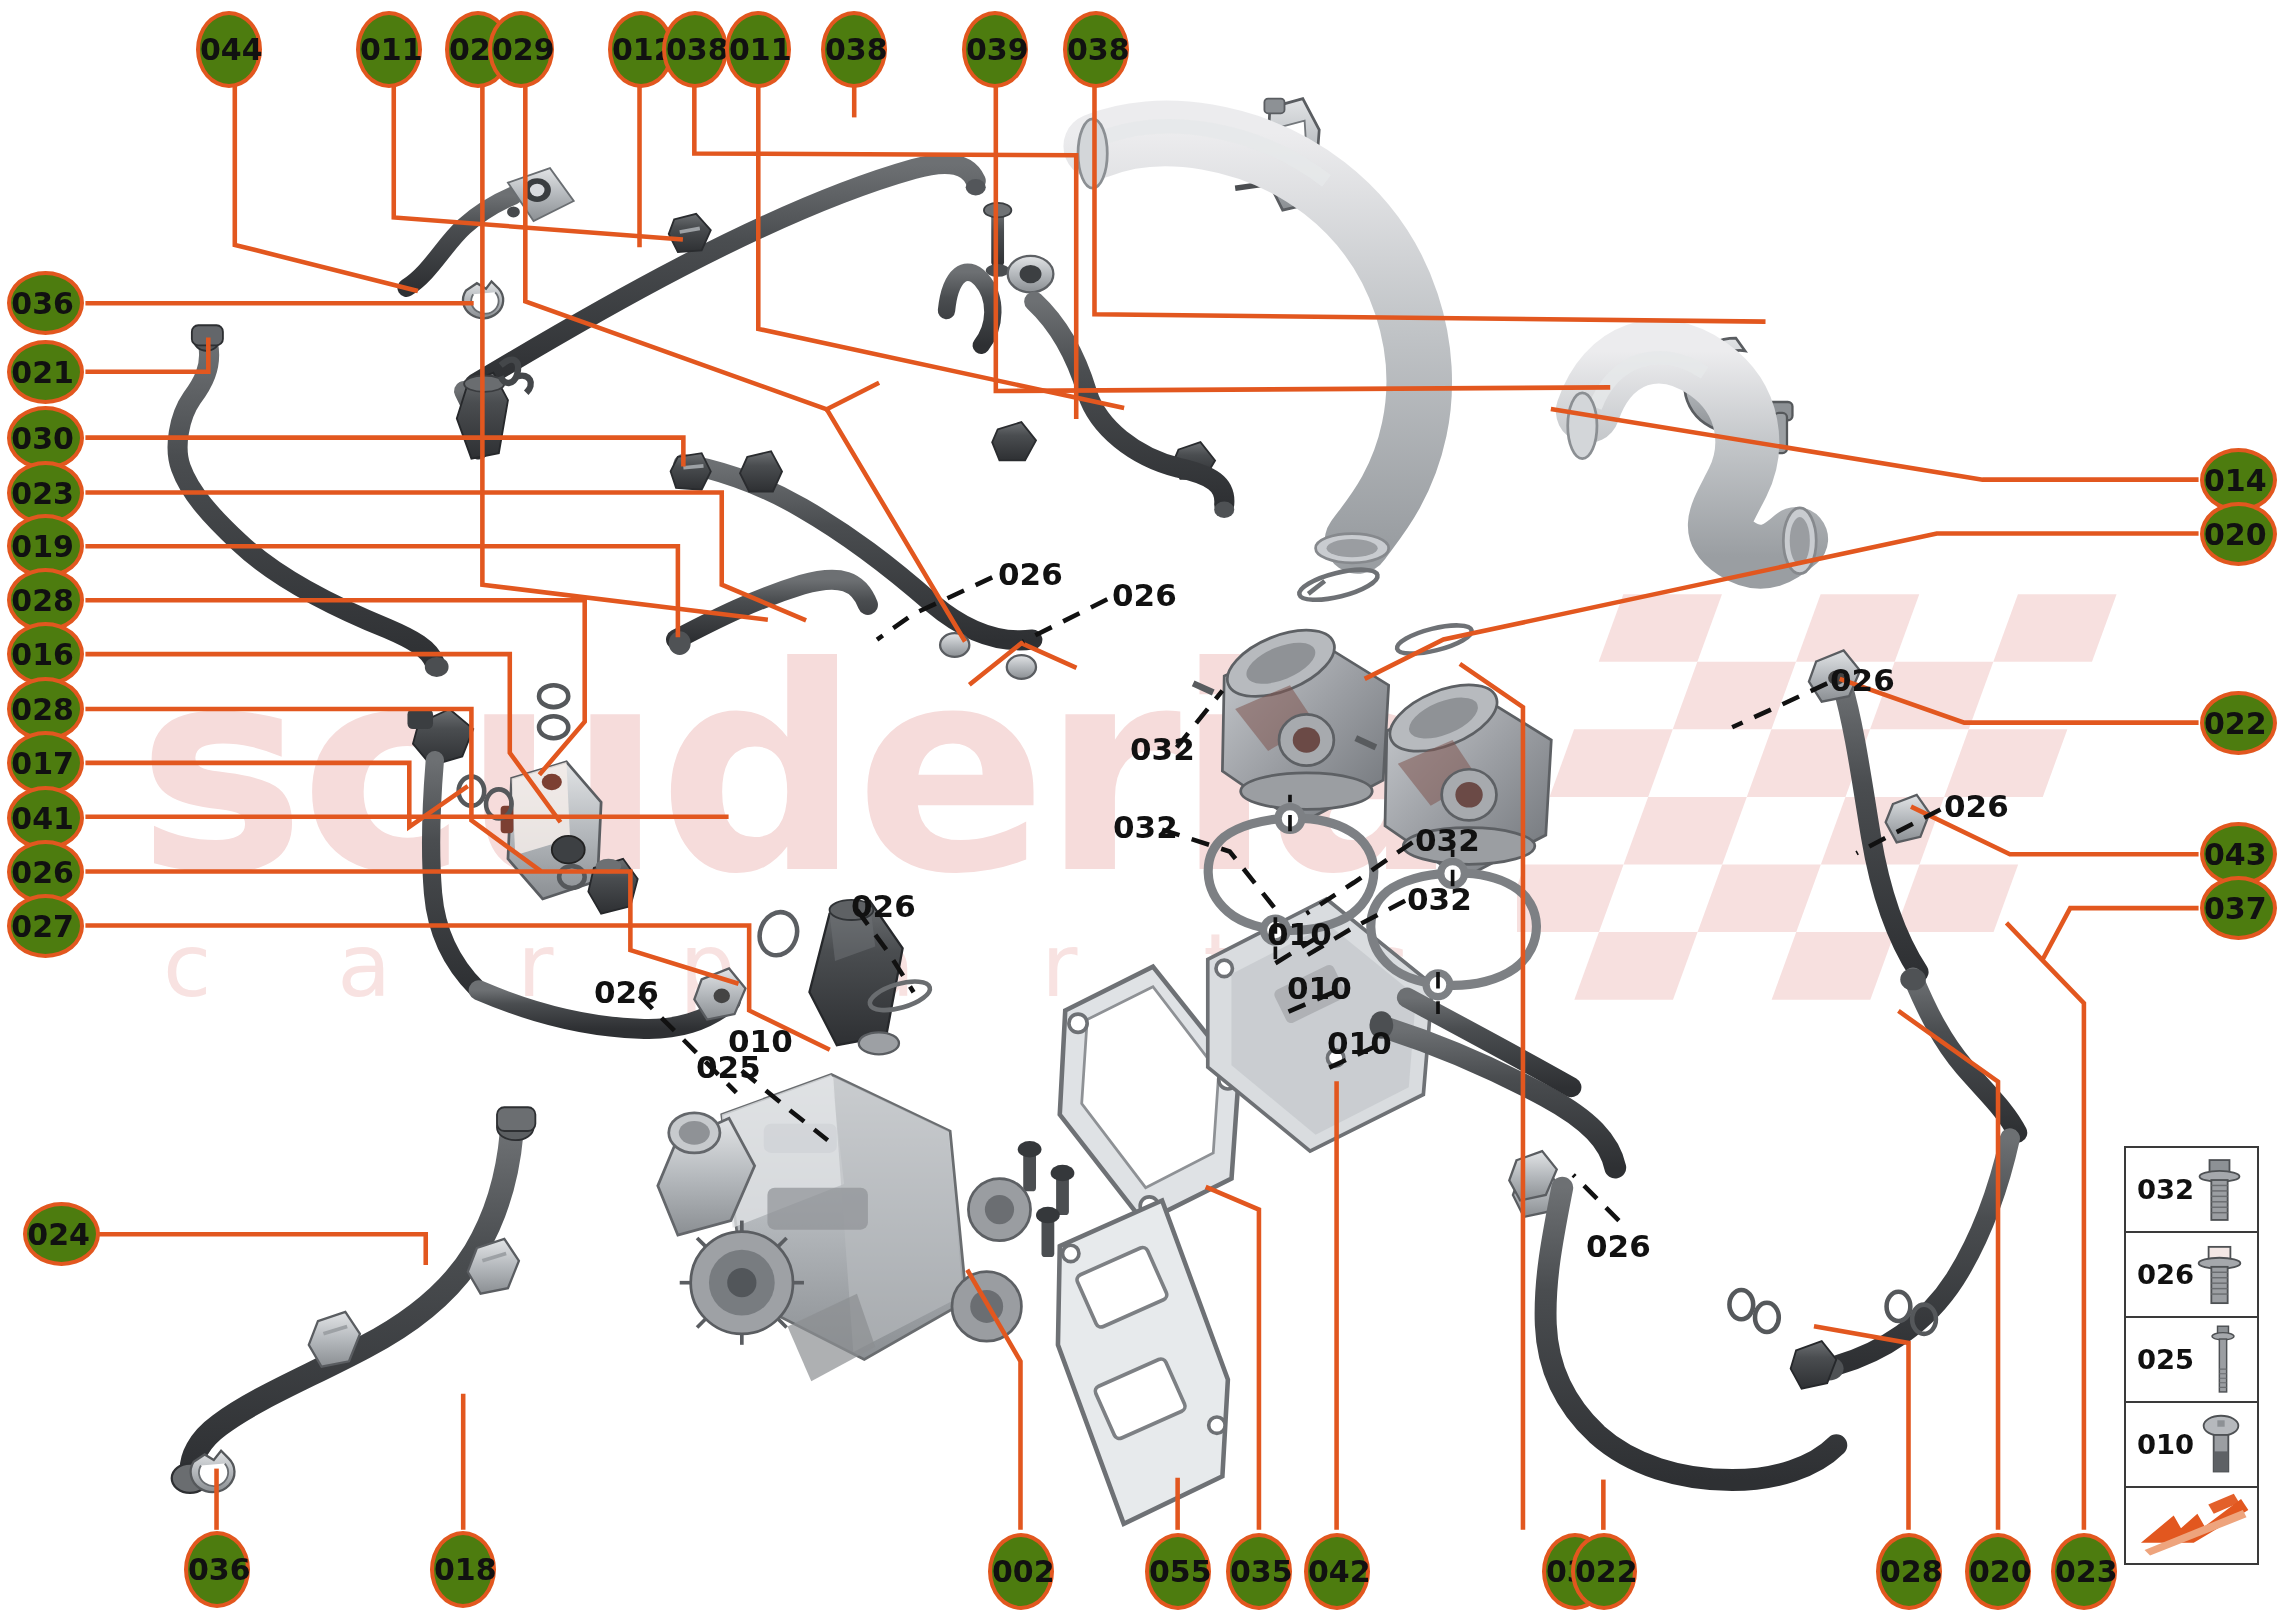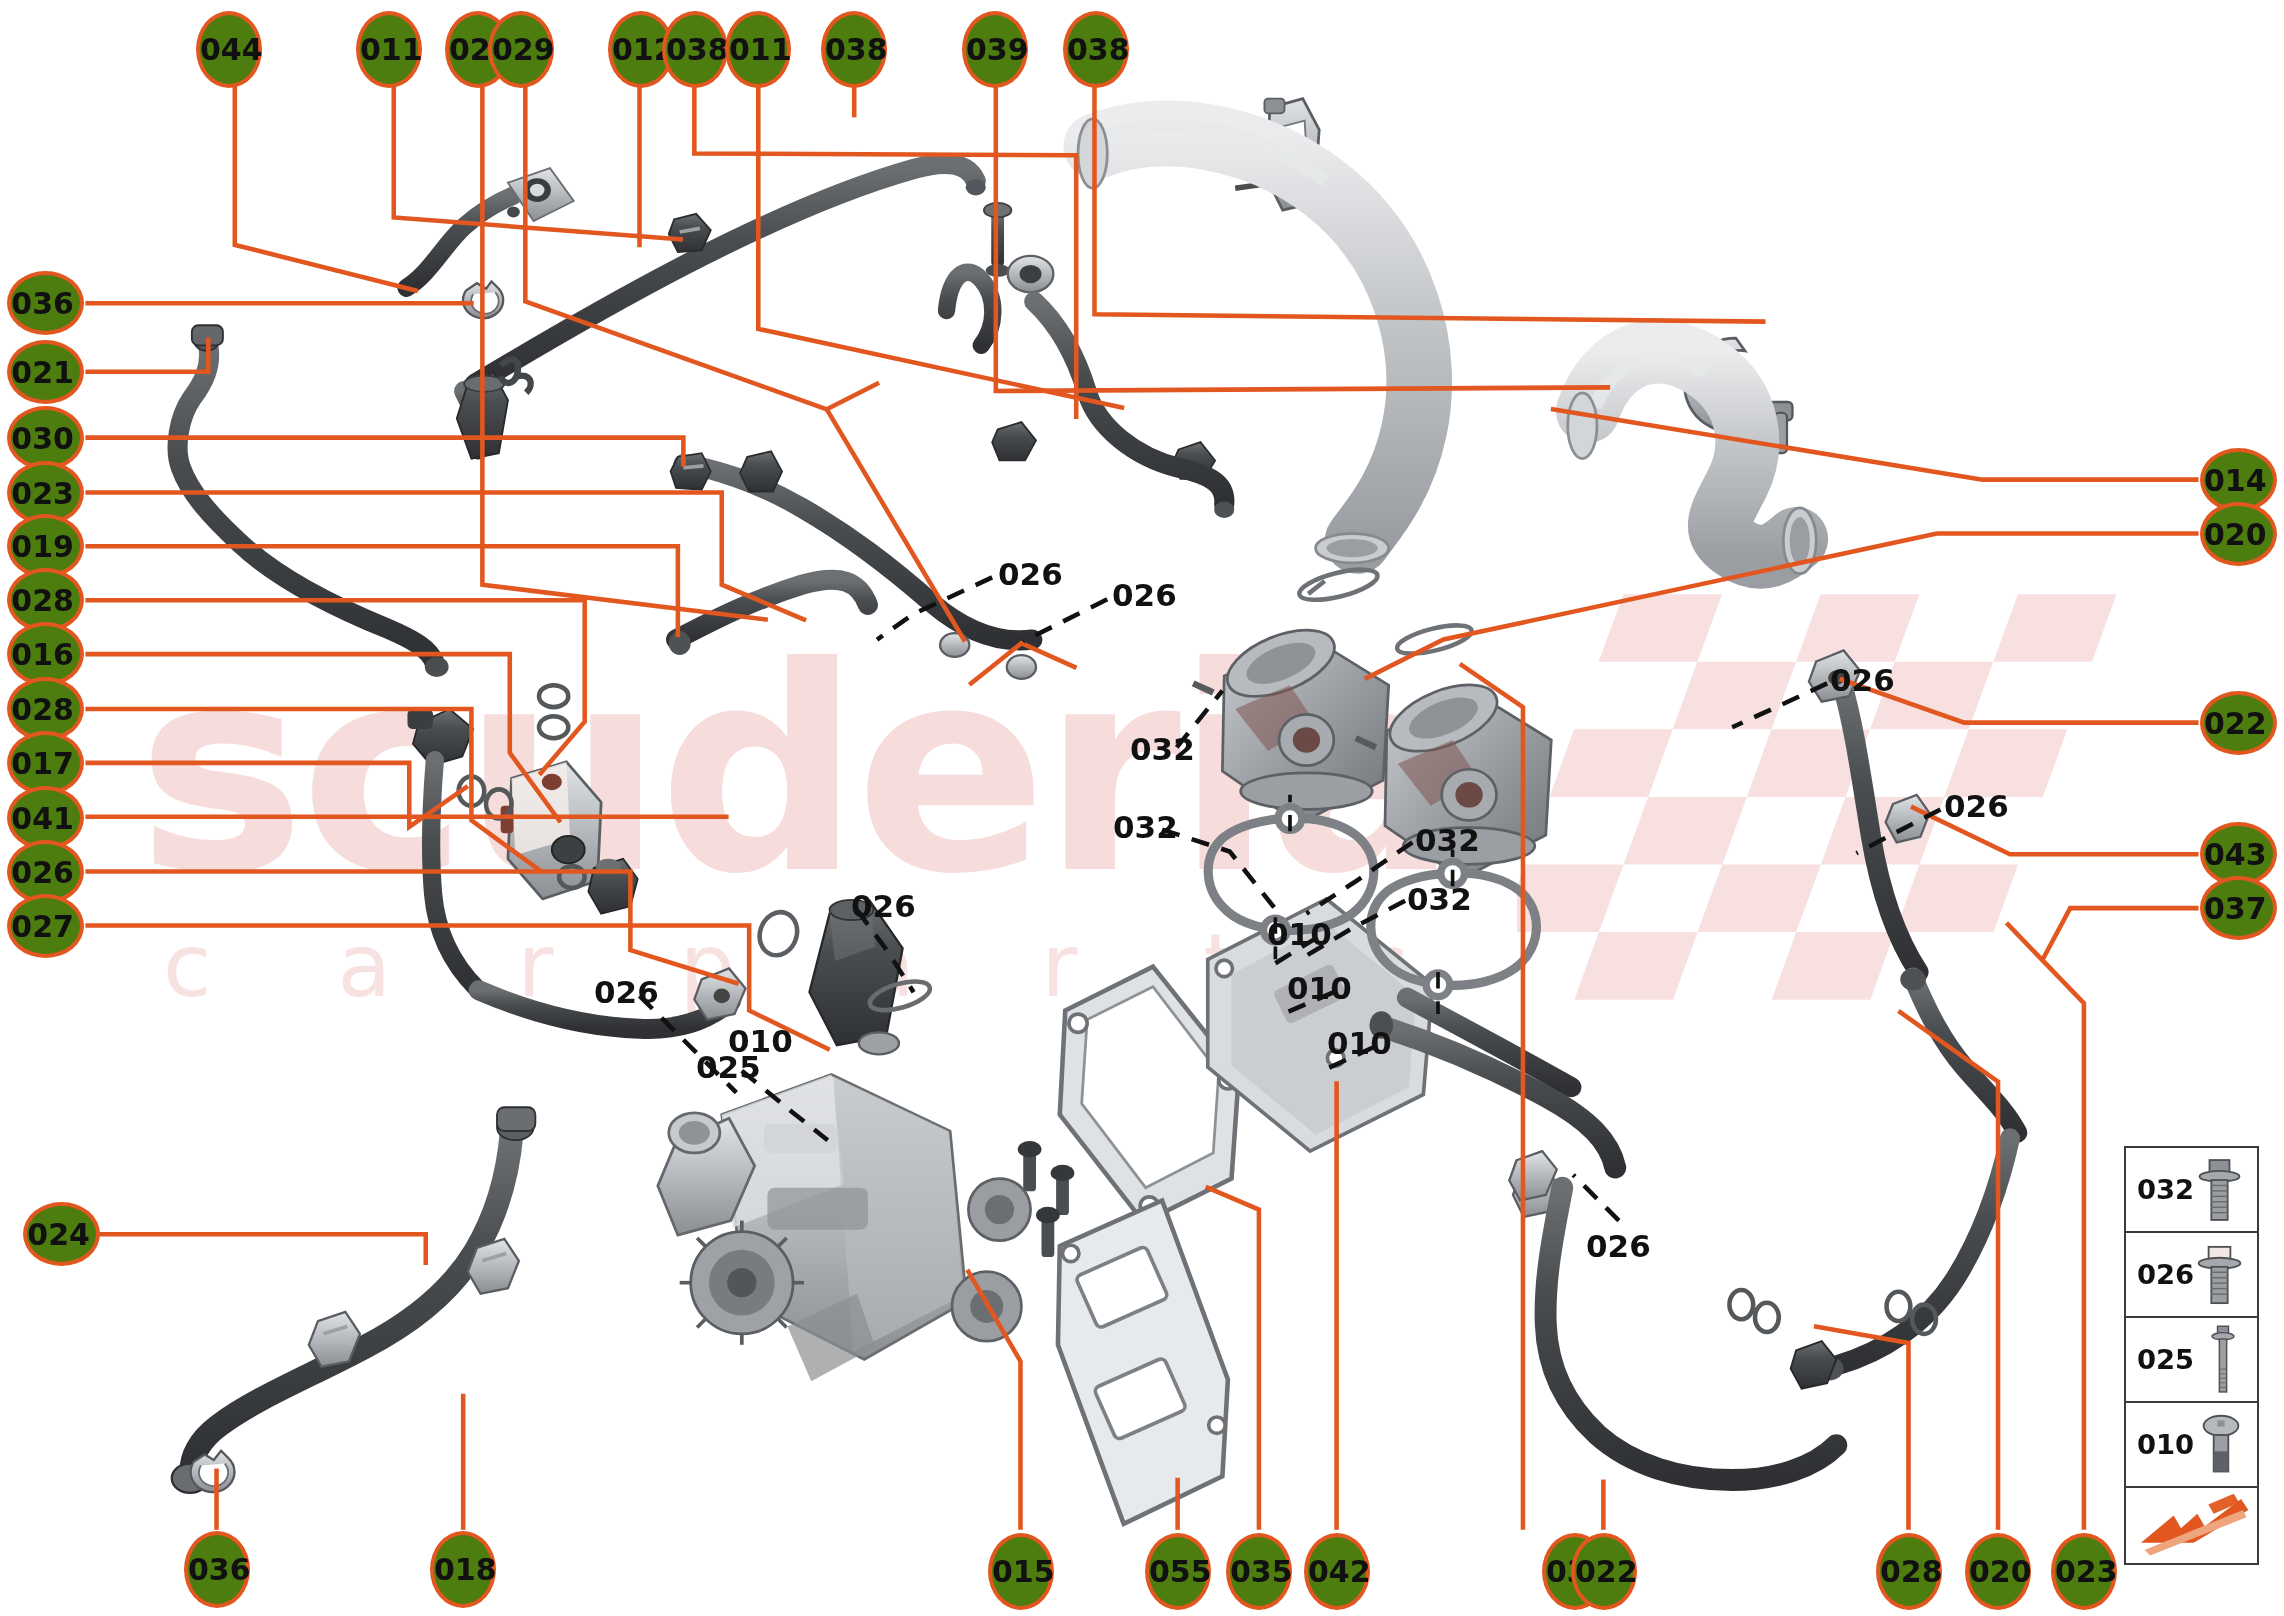--- a/index.html
+++ b/index.html
@@ -537,21 +537,21 @@
       <div class="cal" style="left: 2200px; top: 876px;">
         <span>037</span>
       </div>
       <div class="cal tall" style="left: 184px; top: 1531px;">
         <span>036</span>
       </div>
       <div class="cal tall" style="left: 430px; top: 1531px;">
         <span>018</span>
       </div>
       <div class="cal tall" style="left: 988px; top: 1533px;">
-        <span>015</span>
+        <span>002</span>
       </div>
       <div class="cal tall" style="left: 1145px; top: 1533px;">
         <span>055</span>
       </div>
       <div class="cal tall" style="left: 1226px; top: 1533px;">
         <span>035</span>
       </div>
       <div class="cal tall" style="left: 1304px; top: 1533px;">
         <span>042</span>
       </div>

